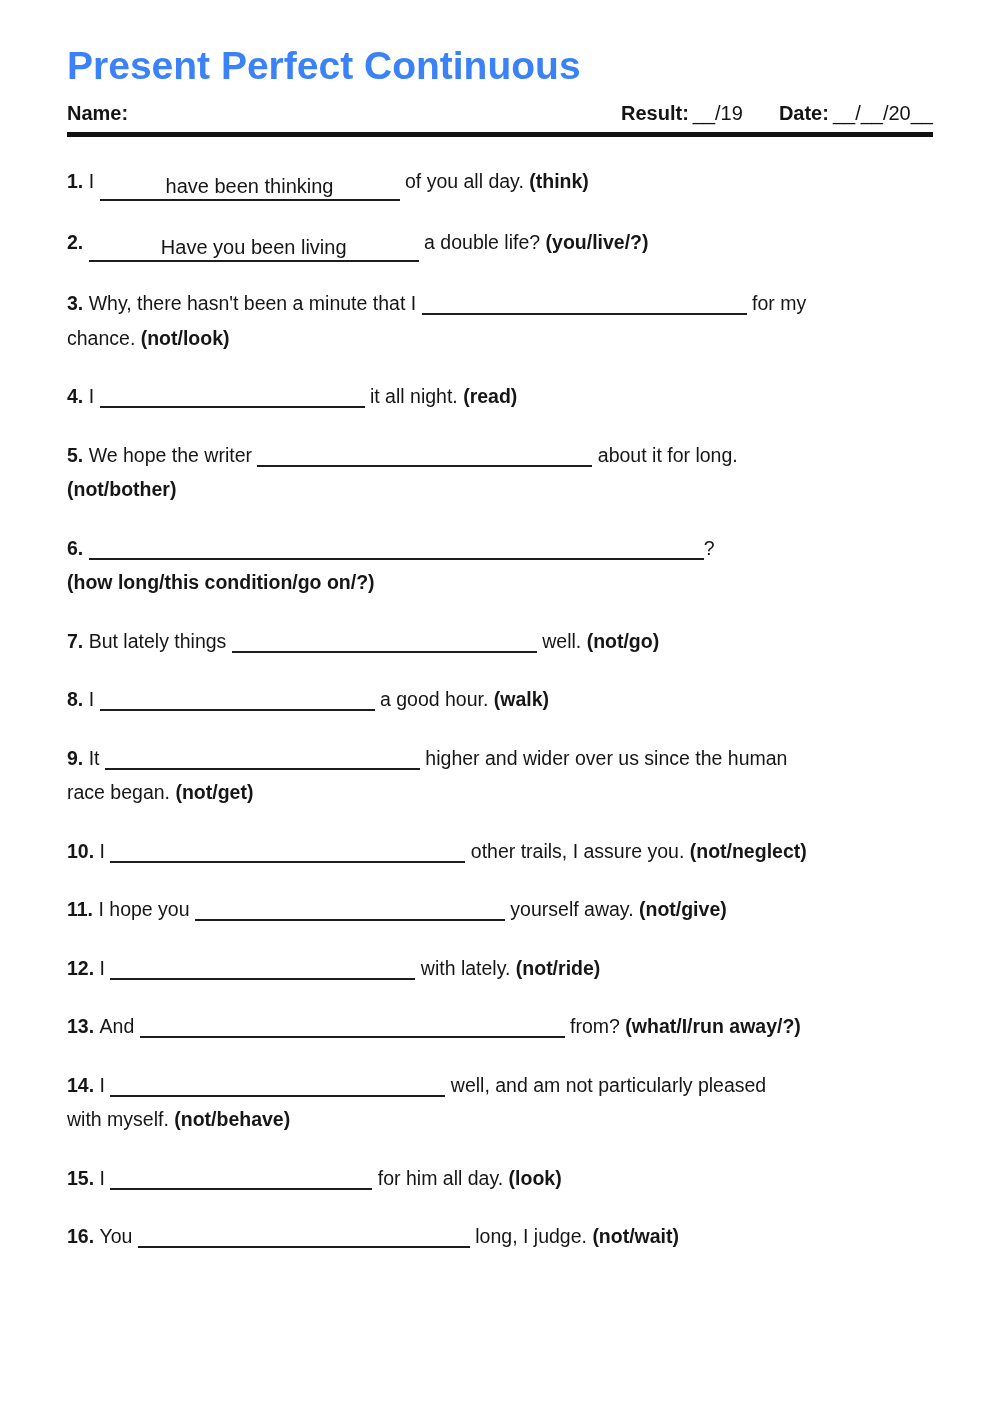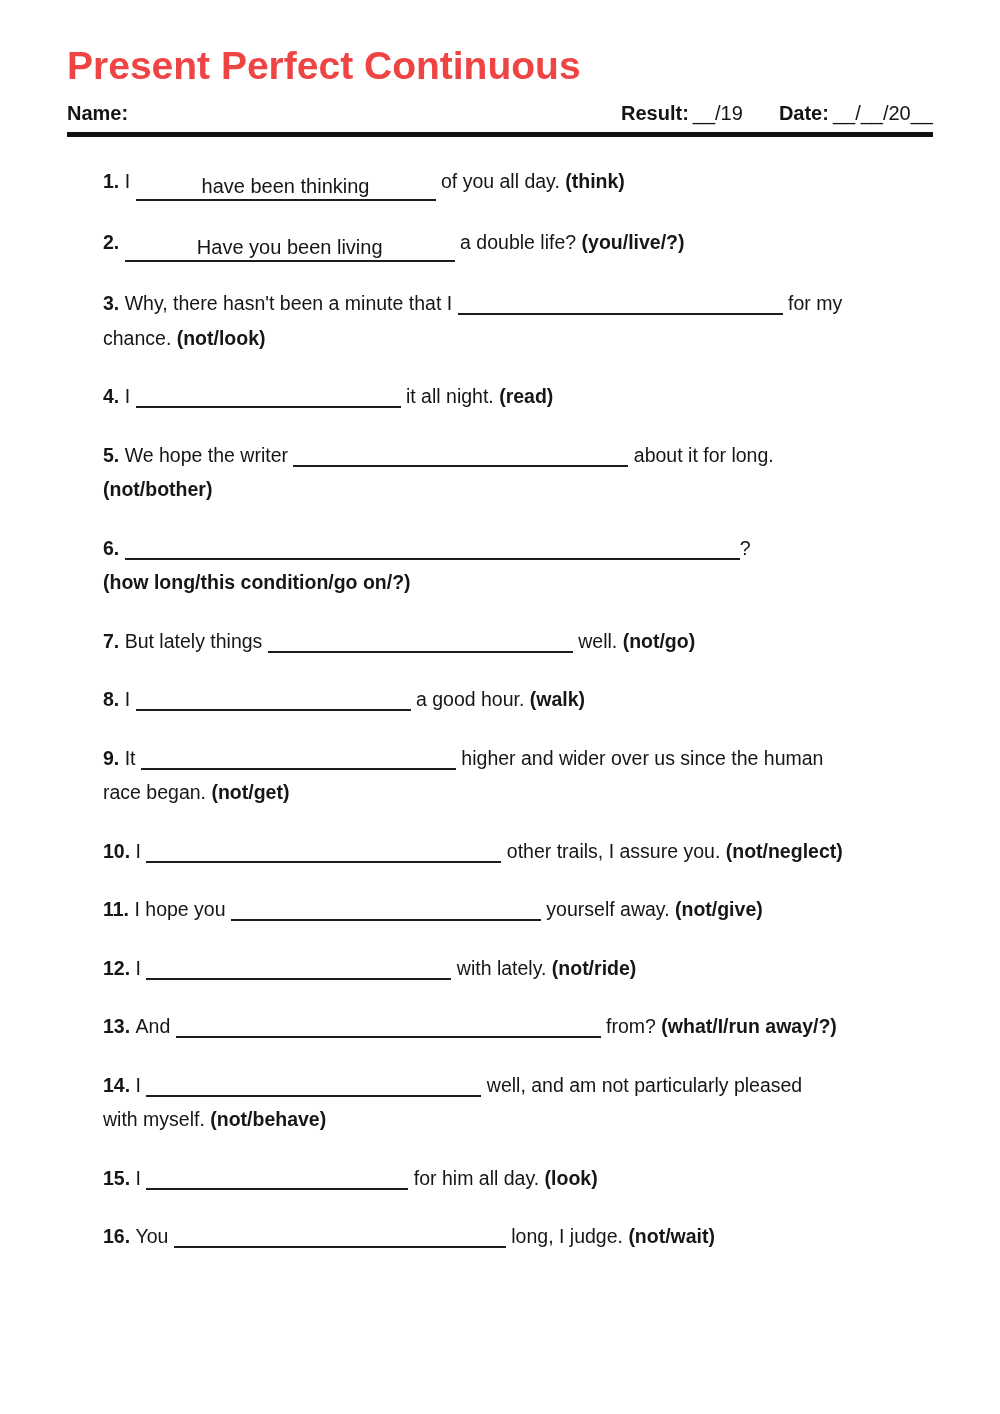--- a/index.html
+++ b/index.html
@@ -14,21 +14,21 @@
     color: #141414;
   }
   .page {
     padding: 44px 67px 0 67px;
   }
   .title {
     font-size: 39px;
     font-weight: bold;
     letter-spacing: 0px;
     margin: 0 0 14px 0;
-    color: #ef4444;
+    color: #3b82f6;
   }
   .header-row {
     display: flex;
     justify-content: space-between;
     align-items: baseline;
     font-size: 20px;
   }
   .header-right {
     display: flex;
     align-items: baseline;
@@ -37,21 +37,20 @@
   .lbl { font-weight: bold; }
   .val { font-weight: normal; margin-left: 4px; }
   .date-group { margin-left: 36px; }
   .header-divider {
     height: 0;
     border-bottom: 5px solid #121212;
     margin-top: 7px;
   }
   .questions {
     margin-top: 27px;
-    margin-left: 36px;
   }
   .question {
     font-size: 19.5px;
     line-height: 34.5px;
     margin-bottom: 24px;
     color: #161616;
   }
   .qnum { font-weight: bold; }
   .hint { font-weight: bold; text-align: right; }
   .blank {

